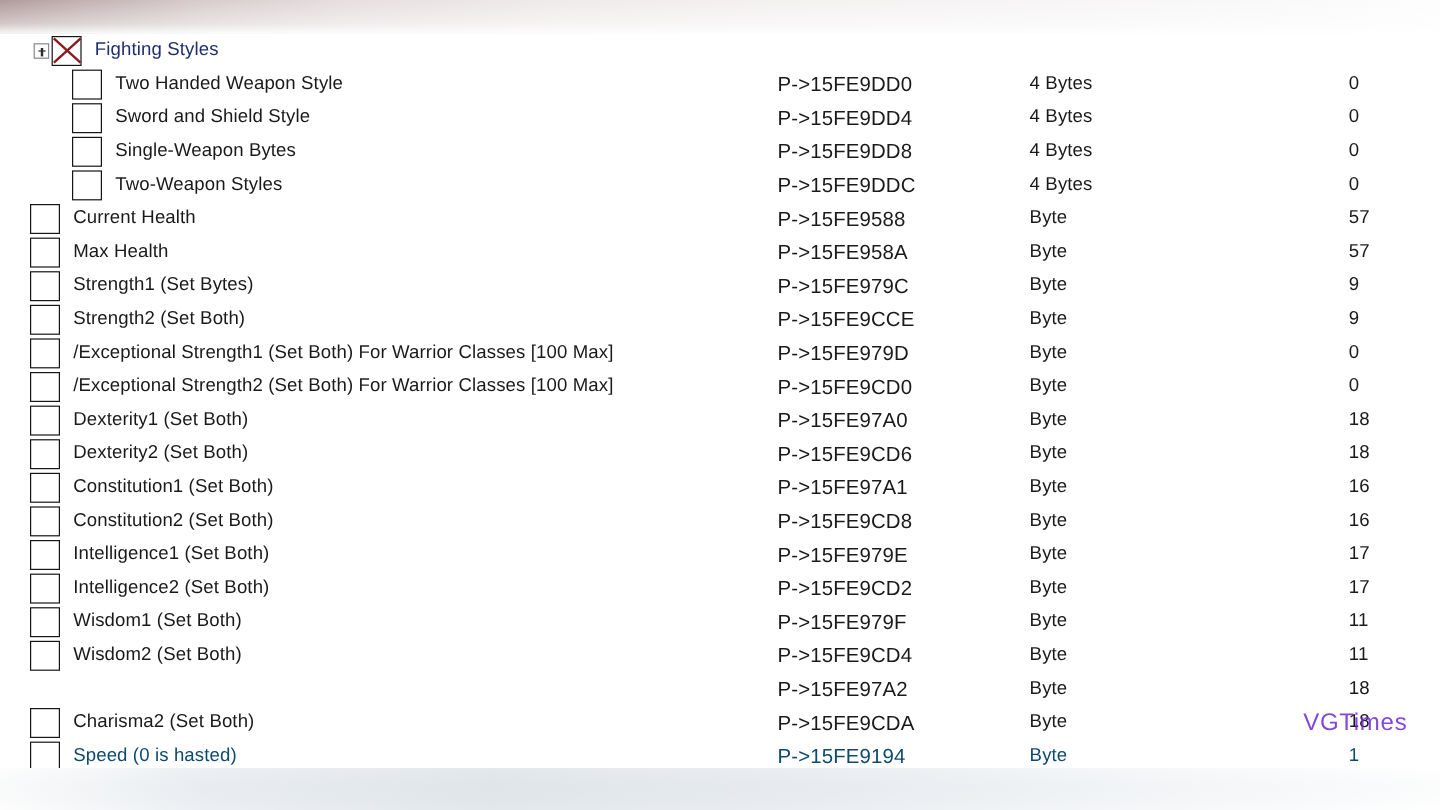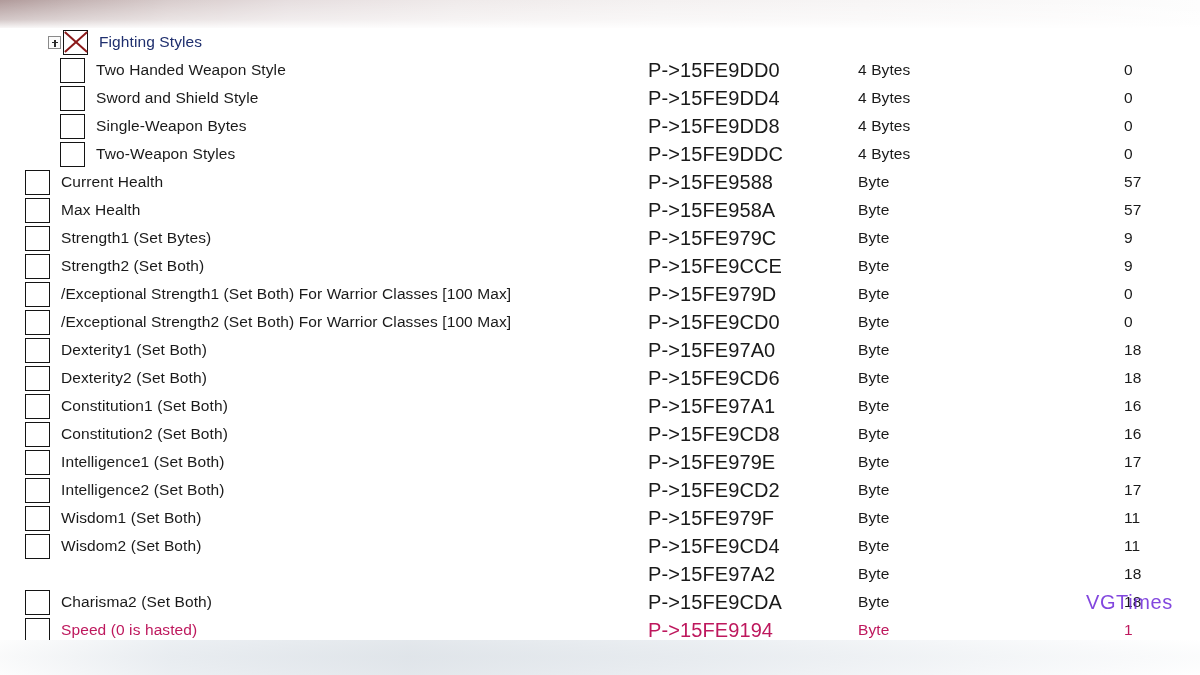--- a/index.html
+++ b/index.html
@@ -46,21 +46,21 @@
   
   .c-desc { position:absolute; left:0; top:0; height:28px; display:flex; align-items:center; }
   .c-addr { position:absolute; left:648px; top:0; height:28px; display:flex; align-items:center; }
   .c-type { position:absolute; left:858px; top:0; height:28px; display:flex; align-items:center; }
   .c-val  { position:absolute; left:1124px; top:0; height:28px; display:flex; align-items:center; }
 
   .txt {
     font-size:15.5px; color:#1a1a1a; letter-spacing:.1px;
     white-space:nowrap; line-height:1;
   }
-  .txt.mono-ish { font-size:20px; }
+  .txt.mono-ish { font-size:17px; }
 
   
   .cbox {
     width:25px; height:25px;
     border:1.6px solid #141414; background:#ffffff;
     flex:0 0 auto; position:relative;
   }
   .cbox.xmark::before, .cbox.xmark::after {
     content:""; position:absolute; left:50%; top:50%;
     width:30px; height:1.8px; background:#8b1a1a;
@@ -76,27 +76,27 @@
     position:relative; margin-right:2px;
   }
   .expander::before, .expander::after {
     content:""; position:absolute; background:#2b2b2b;
   }
   .expander::before { left:2.5px; top:5.5px; width:6px; height:1.4px; }
   .expander::after  { left:5.3px; top:3px;  width:1.4px; height:7px; }
 
   
   .ind-root  { padding-left:25px; }   
-  .ind-group { padding-left:48px; }   
+  .ind-group { padding-left:28px; }   
   .ind-child { padding-left:60px; }   
 
   .label { margin-left:11px; }
 
   .title-blue { color:#1f2f6e; font-weight:400; }
-  .row-selected .txt { color:#be185d; }
+  .row-selected .txt { color:#0c4a6e; }
 
   
   .watermark {
     position:absolute; left:1086px; top:591px;
     font-size:20px; color:#6d28d9; letter-spacing:.6px;
     font-family:"Liberation Sans", sans-serif;
     pointer-events:none; user-select:none; opacity:.85;
   }
 </style>
 </head>

